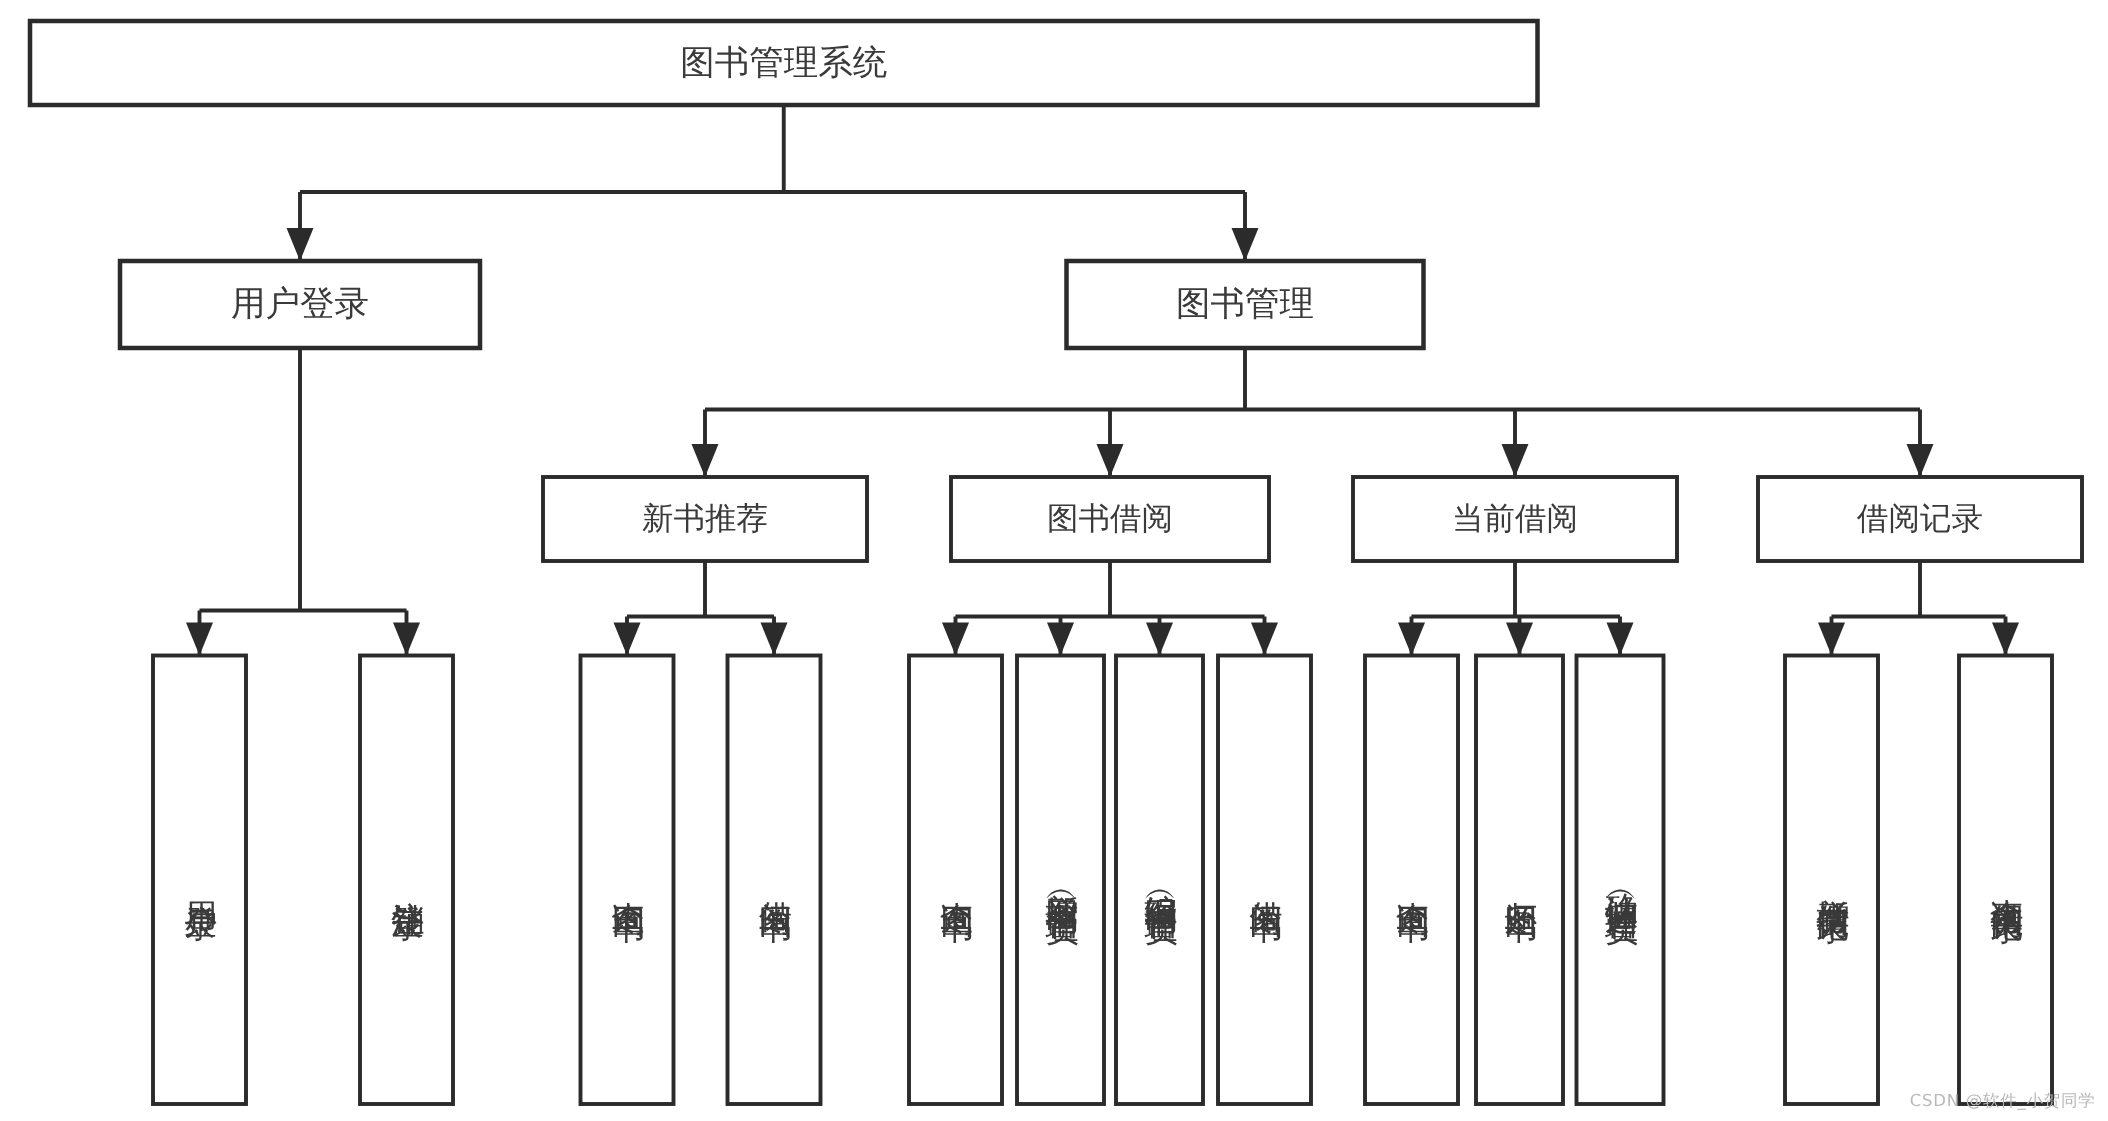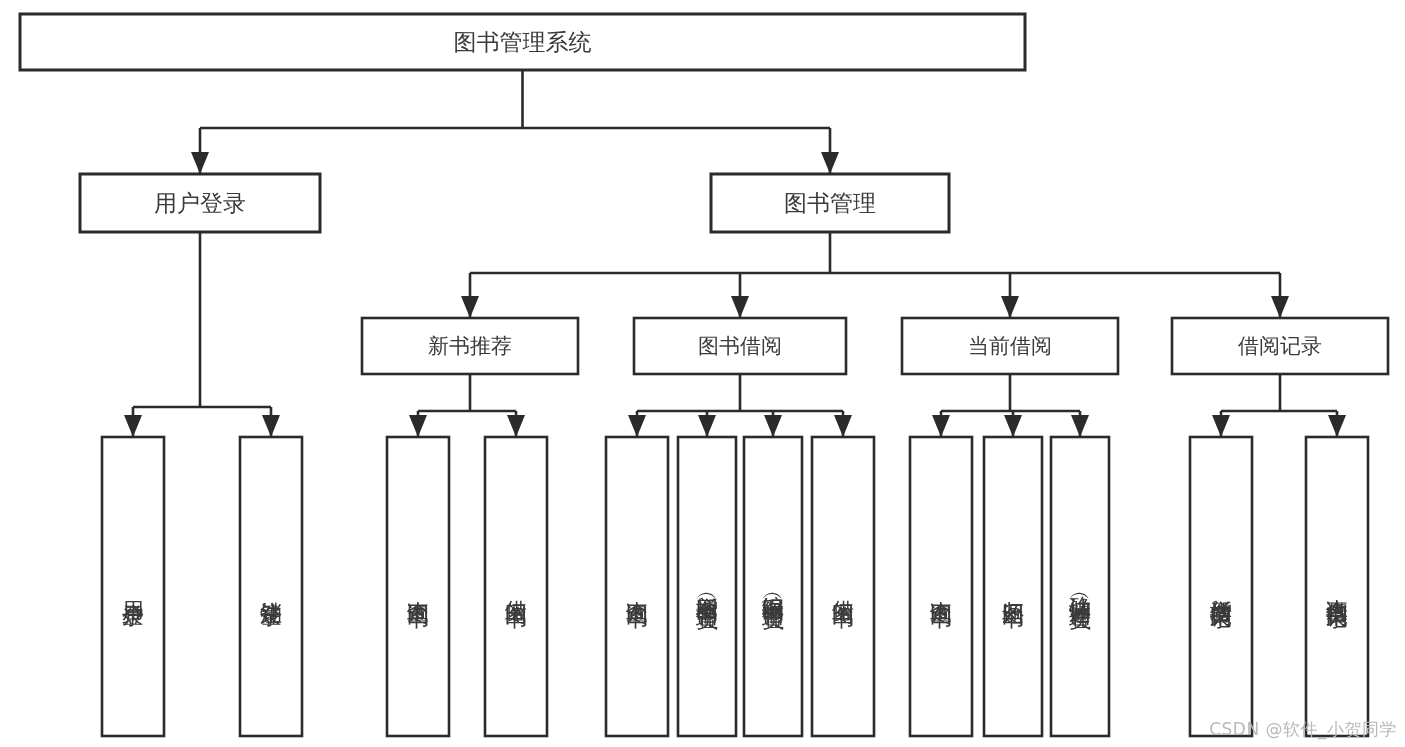--- a/index.html
+++ b/index.html
@@ -69,21 +69,21 @@
     line-height: 1.18;
     letter-spacing: 2px;
     color: #3a3a3a;
     white-space: nowrap;
   }
   .watermark {
     position: absolute;
     right: 8px;
     bottom: 6px;
     font-family: "DejaVu Sans", "Liberation Sans", sans-serif;
-    font-size: 17px;
+    font-size: 11px;
     color: #b9b9b9;
     letter-spacing: 0.5px;
     user-select: none;
   }
 </style>
 </head>
 <body>
 
 <div id="diagram-root">
   <svg class="canvas" viewBox="0 0 1405 747">

